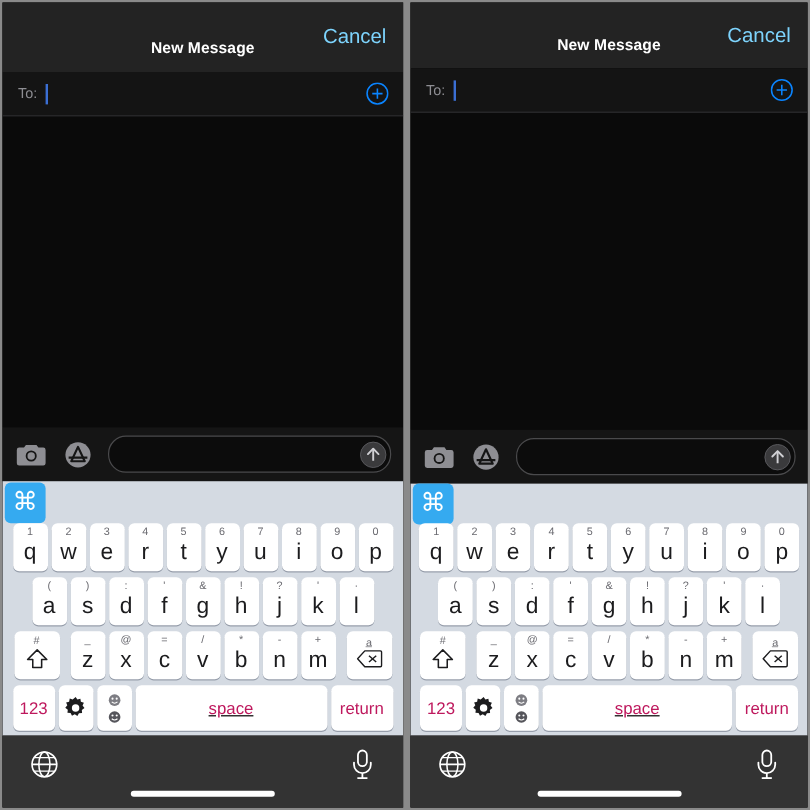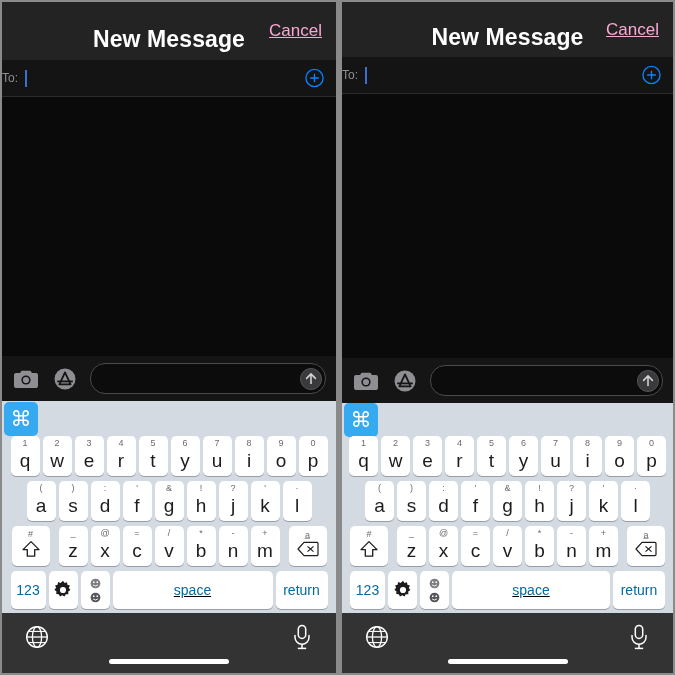--- a/index.html
+++ b/index.html
@@ -52,44 +52,44 @@
     background: #232323;
     height: 58px;
     flex: 0 0 auto;
     display: flex;
     align-items: center;
     justify-content: center;
   }
   .panel-right .navbar { height: 55px; }
   .nav-title {
     color: #ffffff;
-    font-size: 23px;
+    font-size: 13px;
     font-weight: bold;
     letter-spacing: 0.1px;
     margin-top: 16px;
   }
   .nav-cancel {
     position: absolute;
     right: 14px;
     top: 50%;
     transform: translateY(-50%);
-    color: #f9a8d4;
+    color: #7dd3fc;
     font-size: 17px;
-    text-decoration: underline;
   }
 
   
   .tofield {
     position: relative;
     background: #141414;
     border-bottom: 1px solid #2c2c2e;
     height: 36px;
     flex: 0 0 auto;
     display: flex;
     align-items: center;
+    padding-left: 13px;
   }
   .to-label {
     color: #8e8e93;
     font-size: 12px;
   }
   .to-caret {
     display: inline-block;
     width: 2px;
     height: 17px;
     background: #3b6fd4;
@@ -226,21 +226,21 @@
   
   .row4 { margin-bottom: 4px; }
   .row4 .key { height: 38px; margin: 0 1.5px; align-items: center; }
   .key-123 { width: 35px; }
   .key-gear { width: 29px; }
   .key-emoji { width: 29px; }
   .key-space { flex: 1 1 auto !important; max-width: 160px; text-decoration: underline; }
   .key-return { width: 52px; }
   .key-123 .lbl, .key-space .lbl, .key-return .lbl {
     font-size: 14px;
-    color: #0369a1;
+    color: #be185d;
   }
   .panel-right .key-space { max-width: 158px; }
 
   
   .stack {
     display: flex;
     flex-direction: column;
     align-items: center;
     justify-content: center;
     height: 100%;

